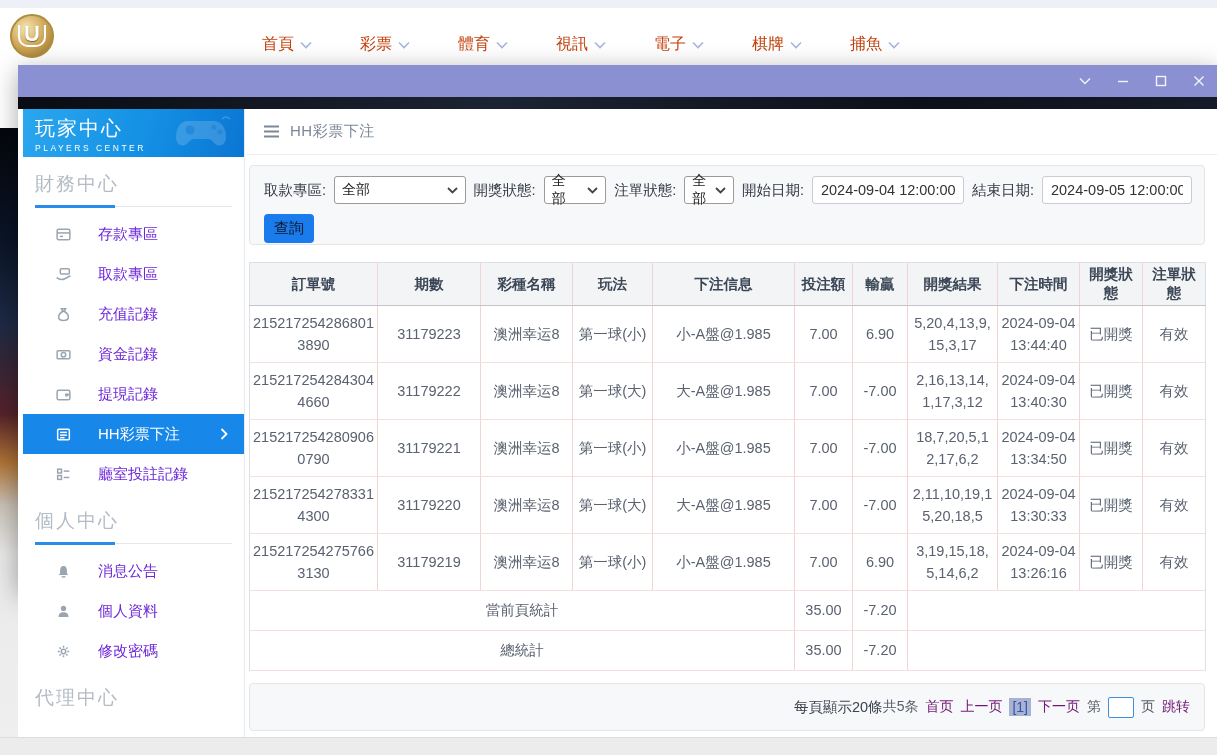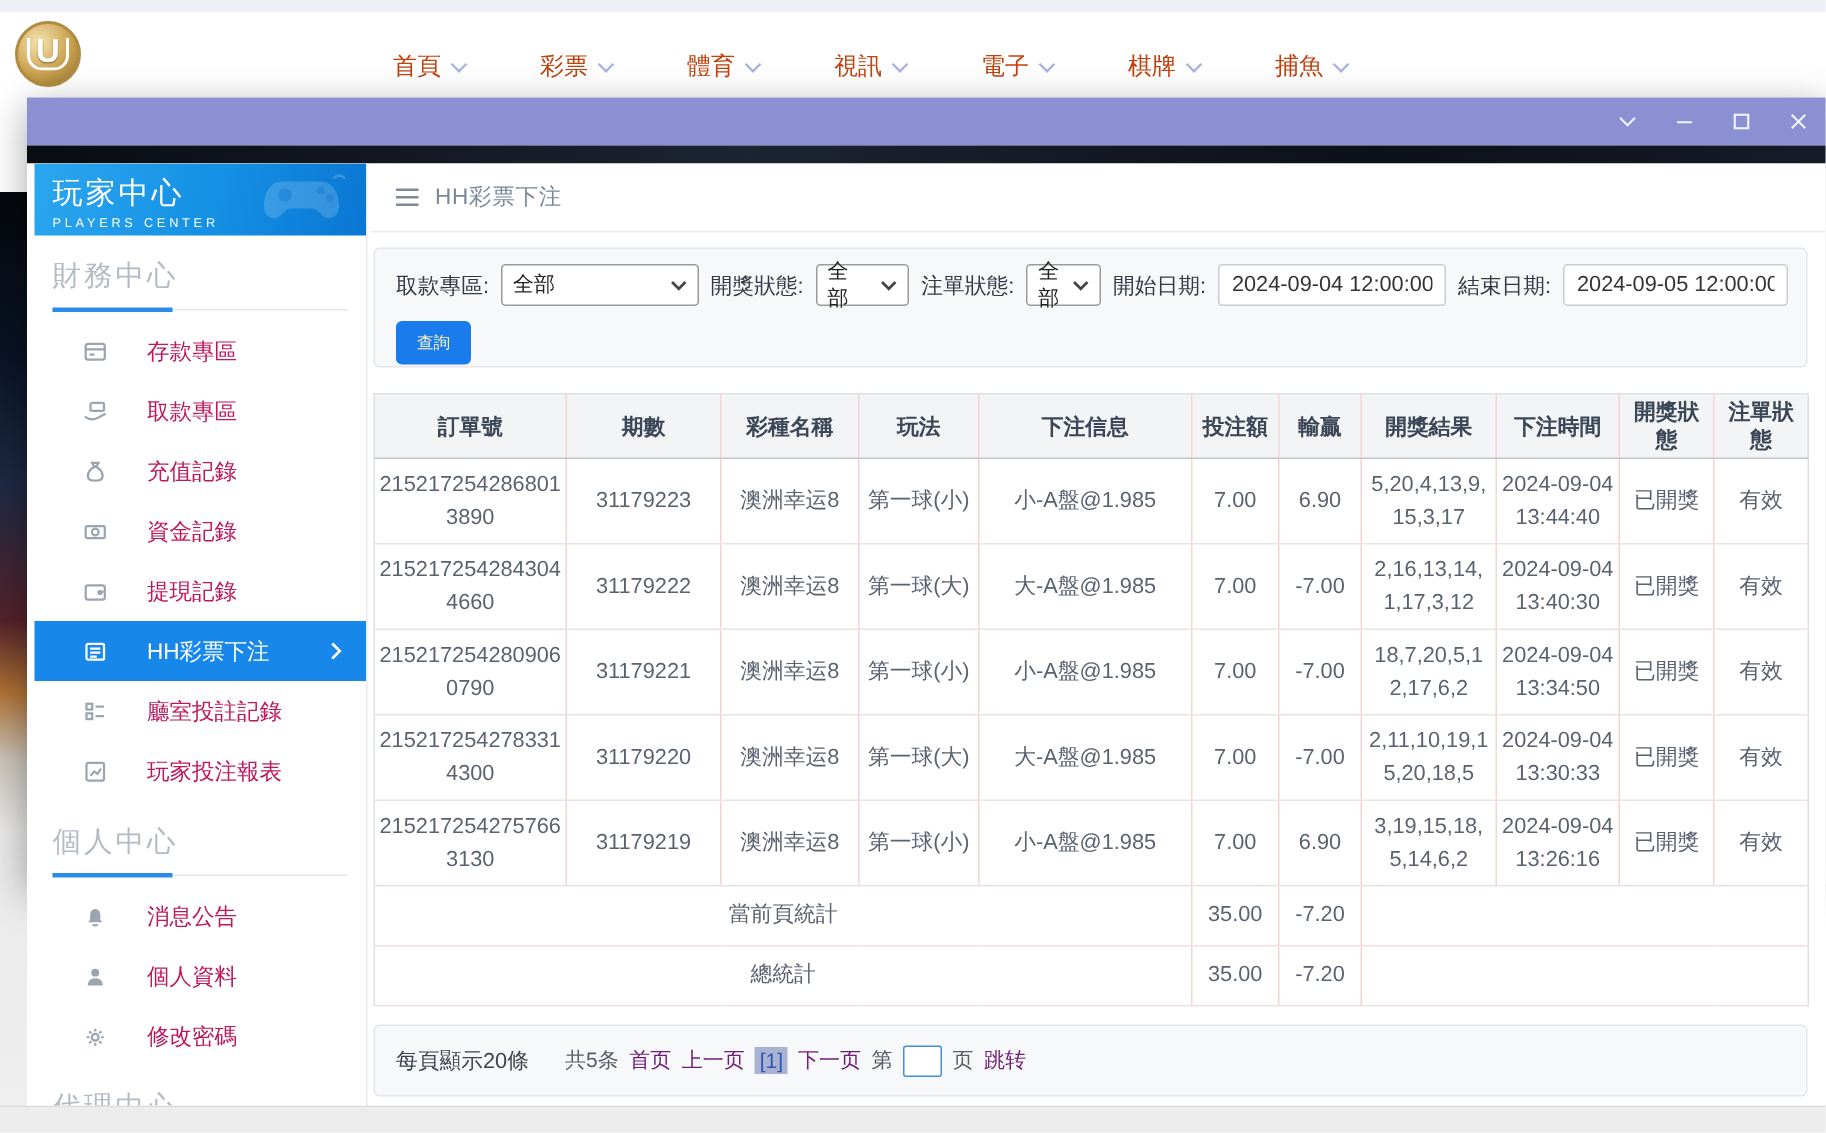--- a/index.html
+++ b/index.html
@@ -40,21 +40,21 @@
     color:#fff; padding:6px 10px 0 12px; position:relative; overflow:hidden; }
   .sb-title { font-size:20px; letter-spacing:2px; }
   .sb-sub { font-size:8.5px; letter-spacing:2.5px; margin-top:1px; }
   .sb-pad { position:absolute; right:8px; top:4px; opacity:.55; }
   .section-label { margin:14px 0 0 12px; font-size:19px; color:#b3bcc6; letter-spacing:2px; }
   .section-rule { margin:8px 12px 0 12px; height:3px; position:relative; }
   .section-rule .gray { position:absolute; left:0; right:0; top:1px; height:1px; background:#e3e6ea; }
   .section-rule .blue { position:absolute; left:0; top:0; width:80px; height:3px; background:#2a8ce8; }
   .menu { margin-top:6px; }
   .menu-item { height:40px; display:flex; align-items:center; padding:0 10px 0 22px; cursor:pointer;
-    color:#be185d; font-size:15px; position:relative; margin:0 10px 0 10px; }
+    color:#6d28d9; font-size:15px; position:relative; margin:0 10px 0 10px; }
   .menu-item .mi-icon { width:17px; height:17px; color:#9aa5b0; margin-right:26px; flex:none; }
   .menu-item.active { background:#1787ea; color:#fff; margin:0; padding-left:32px; }
   .menu-item.active .mi-icon { color:#fff; }
   .mi-chev { position:absolute; right:16px; width:8px; height:12px; color:#fff; }
 
   
   .content { flex:1; padding:0 0 0 2px; }
   .content-header { height:46px; display:flex; align-items:center; gap:10px; padding-left:16px;
     border-bottom:1px solid #ebedf0; color:#7c8798; }
   .content-header .title { font-size:15px; letter-spacing:.5px; }
@@ -64,40 +64,40 @@
     border:1px solid #e3e5e9; border-radius:4px; padding:10px 12px 0 14px; }
   .filter-row { display:flex; align-items:center; gap:8px; flex-wrap:nowrap; }
   .f-label { font-size:14.5px; color:#333a45; white-space:nowrap; }
   .f-select { background:#fff; border:1px solid #9b9b9b; border-radius:3px; height:28px;
     display:flex; align-items:center; justify-content:space-between; padding:0 7px; cursor:pointer; }
   .f-select span { font-size:14px; color:#222; }
   .sel-chev { width:11px; height:7px; color:#444; flex:none; margin-left:8px; }
   .f-input { height:28px; border:1px solid #c9ccd2; border-radius:3px; font-size:14.5px; color:#333;
     padding:0 8px; font-family:"Liberation Sans",sans-serif; background:#fff; }
   .btn-search { margin-top:10px; width:50px; height:29px; background:#1a7bec; border:none; border-radius:4px;
-    color:#fef9c3; font-size:11px; cursor:pointer; font-family:"Liberation Sans",sans-serif; }
+    color:#0f172a; font-size:15px; cursor:pointer; font-family:"Liberation Sans",sans-serif; }
 
   
   .bet-table { margin:17px 4px 0 2px; width:956px; border-collapse:collapse; table-layout:fixed;
     border:1px solid #dcdfe4; font-size:14.5px; color:#5a6270; }
   .bet-table th { background:#f3f4f5; color:#3b4656; font-weight:bold; height:40px;
     border-left:1px solid #f2d4d4; border-bottom:1px solid #c2c6cc; padding:2px 3px; }
   .bet-table th:first-child { border-left:none; }
   .bet-table td { border-left:1px solid #f2d4d4; border-bottom:1px solid #f0e0e0;
     text-align:center; padding:4px 3px; word-break:break-all; line-height:1.55; }
   .bet-table td:first-child { border-left:none; }
   .bet-table tr.data-row td { height:57px; }
   .bet-table tr.sum td { height:40px; }
   .c0{width:128px}.c1{width:103px}.c2{width:92px}.c3{width:80px}.c4{width:142px}
   .c5{width:58px}.c6{width:55px}.c7{width:90px}.c8{width:82px}.c9{width:63px}.c10{width:63px}
 
   
   .pager-panel { margin:12px 4px 0 2px; width:956px; height:48px; background:#f7f8fa;
     border:1px solid #e3e5e9; border-radius:4px; display:flex; align-items:center;
-    justify-content:flex-start; padding:0 14px;gap:24px; }
+    justify-content:flex-end; padding:0 14px; }
   .pg-left { font-size:14.5px; color:#3c434e; }
   .pg-right { display:flex; align-items:center; gap:7px; font-size:14px; color:#565d68; }
   .pg-link { color:#701a75; cursor:pointer; }
   .pg-cur { background:#a9b3d1; color:#2d54b8; padding:1px 3px; cursor:default; }
   .pg-input { width:26px; height:21px; border:1px solid #3f8fdd; border-radius:2px; background:#fff; }
 
   svg { display:block; }
 </style>
 </head>
 <body>
@@ -253,28 +253,20 @@
               </svg>
      </div>
             <div class="menu-item">
        <svg class="mi-icon" viewBox="0 0 16 16" fill="none" stroke="currentColor" stroke-width="1.4">
                 <rect x="2.5" y="3" width="3.6" height="3.6"></rect>
                 <line x1="8.2" y1="4.8" x2="13.5" y2="4.8"></line>
                 <rect x="2.5" y="9" width="3.6" height="3.6"></rect>
                 <line x1="8.2" y1="10.8" x2="13.5" y2="10.8"></line>
               </svg>
        <span>廳室投註記錄</span>
-
-     </div>
-            <div class="menu-item">
-       <svg class="mi-icon" viewBox="0 0 16 16" fill="none" stroke="currentColor" stroke-width="1.4">
-                <rect x="2.5" y="2.5" width="11" height="11" rx="1"></rect>
-                <path d="M5 10.5 L7.4 7.8 L9.4 9.4 L11.6 6"></path>
-              </svg>
-       <span>玩家投注報表</span>
 
      </div>
           </div>
           <div class="section-label">個人中心</div>
     <div class="section-rule">
             <span class="gray"></span>
             <span class="blue"></span>
           </div>
     <div class="menu">
             <div class="menu-item">

